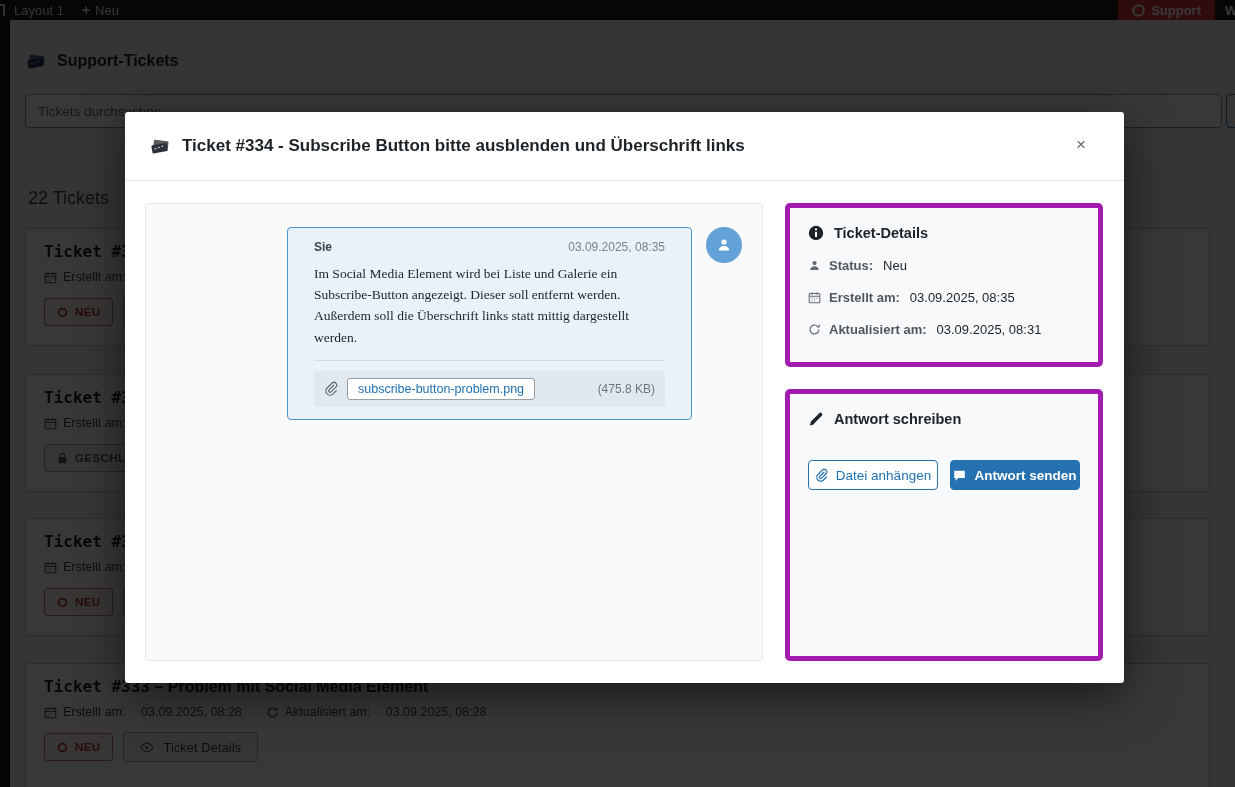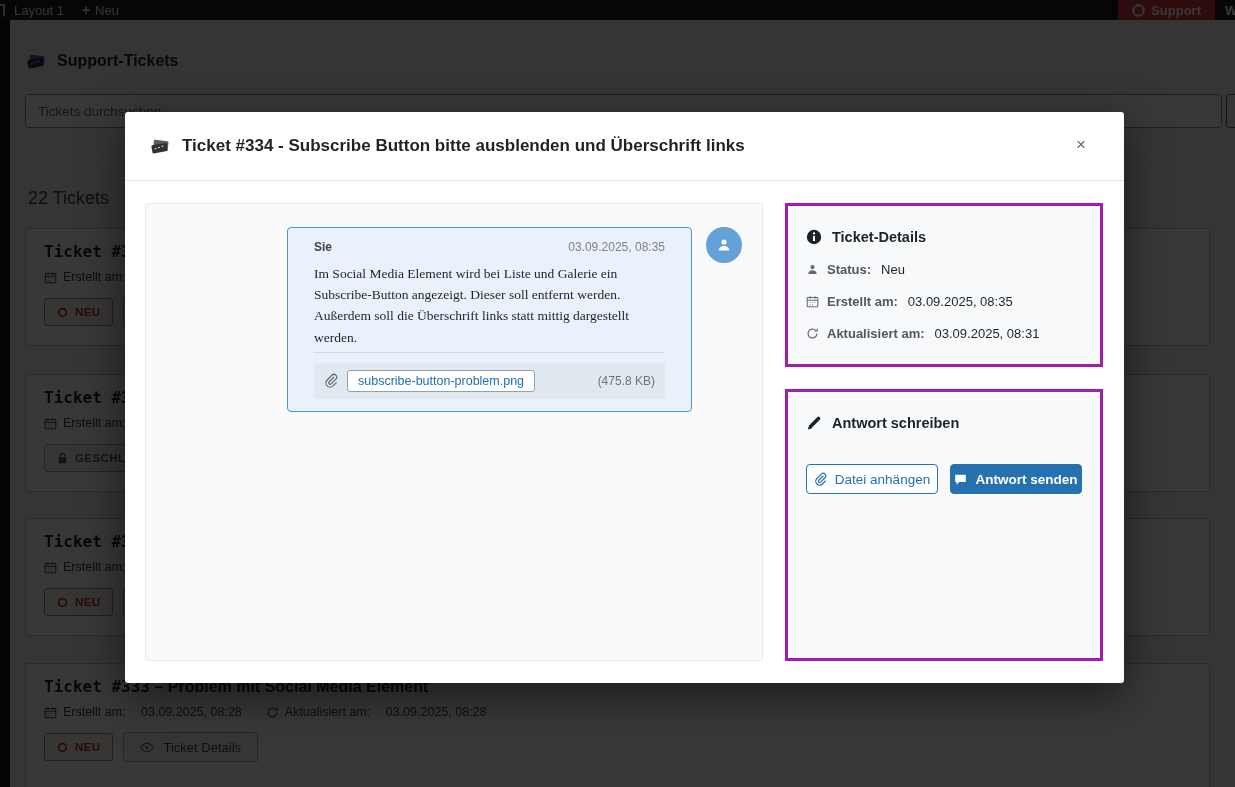--- a/index.html
+++ b/index.html
@@ -60,30 +60,30 @@
   .modal-close { position:absolute; right:38px; top:24px; font-size:17px; color:#646970; cursor:pointer; line-height:1; }
 
   .conv-panel { position:absolute; left:20px; top:91px; width:618px; height:458px;
     background:#fafafa; border:1px solid #e6e8ea; border-radius:3px; }
   .msg-row { position:absolute; top:23px; right:20px; display:flex; align-items:flex-start; gap:14px; }
   .msg-card { width:405px; background:#e9f2fb; border:1px solid #4f93ce; border-radius:4px; padding:12px 26px; }
   .msg-head { display:flex; justify-content:space-between; align-items:baseline; }
   .msg-author { font-size:12px; font-weight:700; color:#3c434a; }
   .msg-time { font-size:12px; color:#7c8288; }
   .msg-body { margin-top:9px; font-size:13.5px; line-height:1.57; color:#1d2327;font-family:Liberation Serif, serif; }
-  .msg-attach-wrap { margin-top:4px; border-top:1px solid #cfdce8; padding-top:10px; }
+  .msg-attach-wrap { margin-top:12px; border-top:1px solid #cfdce8; padding-top:10px; }
   .attach-strip { background:#e1e9f0; border-radius:3px; padding:7px 10px; display:flex; align-items:center; gap:9px; }
   .attach-chip { background:#fff; border:1px solid #98a0a6; border-radius:3px; padding:3px 10px;
     font-size:12.5px; color:#2271b1; cursor:pointer; white-space:nowrap; }
   .attach-size { margin-left:auto; font-size:12px; color:#6c757d; }
   .avatar { width:36px; height:36px; border-radius:50%; background:#64a1d8; display:flex;
     align-items:center; justify-content:center; flex:0 0 auto; }
 
   .side-col { position:absolute; left:660px; top:91px; width:318px; }
-  .side-panel { background:#f8f9fa; border:3px solid #a21caf; border-radius:0; padding:23px 18px; }
+  .side-panel { background:#f8f9fa; border:5px solid #a21caf; border-radius:5px; padding:17px 18px; }
   .panel-details { height:164px; }
   .panel-reply { height:272px; margin-top:22px; }
   .panel-head { display:flex; align-items:center; gap:10px; font-size:14.5px; font-weight:700; color:#1d2327; }
   .detail-row { display:flex; align-items:center; gap:8px; margin-top:17px; font-size:13px; }
   .detail-label { font-weight:700; color:#50575e; }
   .detail-value { color:#1d2327; margin-left:2px; }
   .reply-textarea { width:100%; height:120px; margin-top:14px; border:1px solid #c3c4c7; border-radius:4px;
     background:#fff; padding:11px 13px; font-size:13.5px; color:#3c434a; font-family:inherit; resize:vertical; }
   .reply-textarea::placeholder { color:#8c8f94; }
   .reply-btn-row { display:flex; gap:12px; margin-top:33px; }

